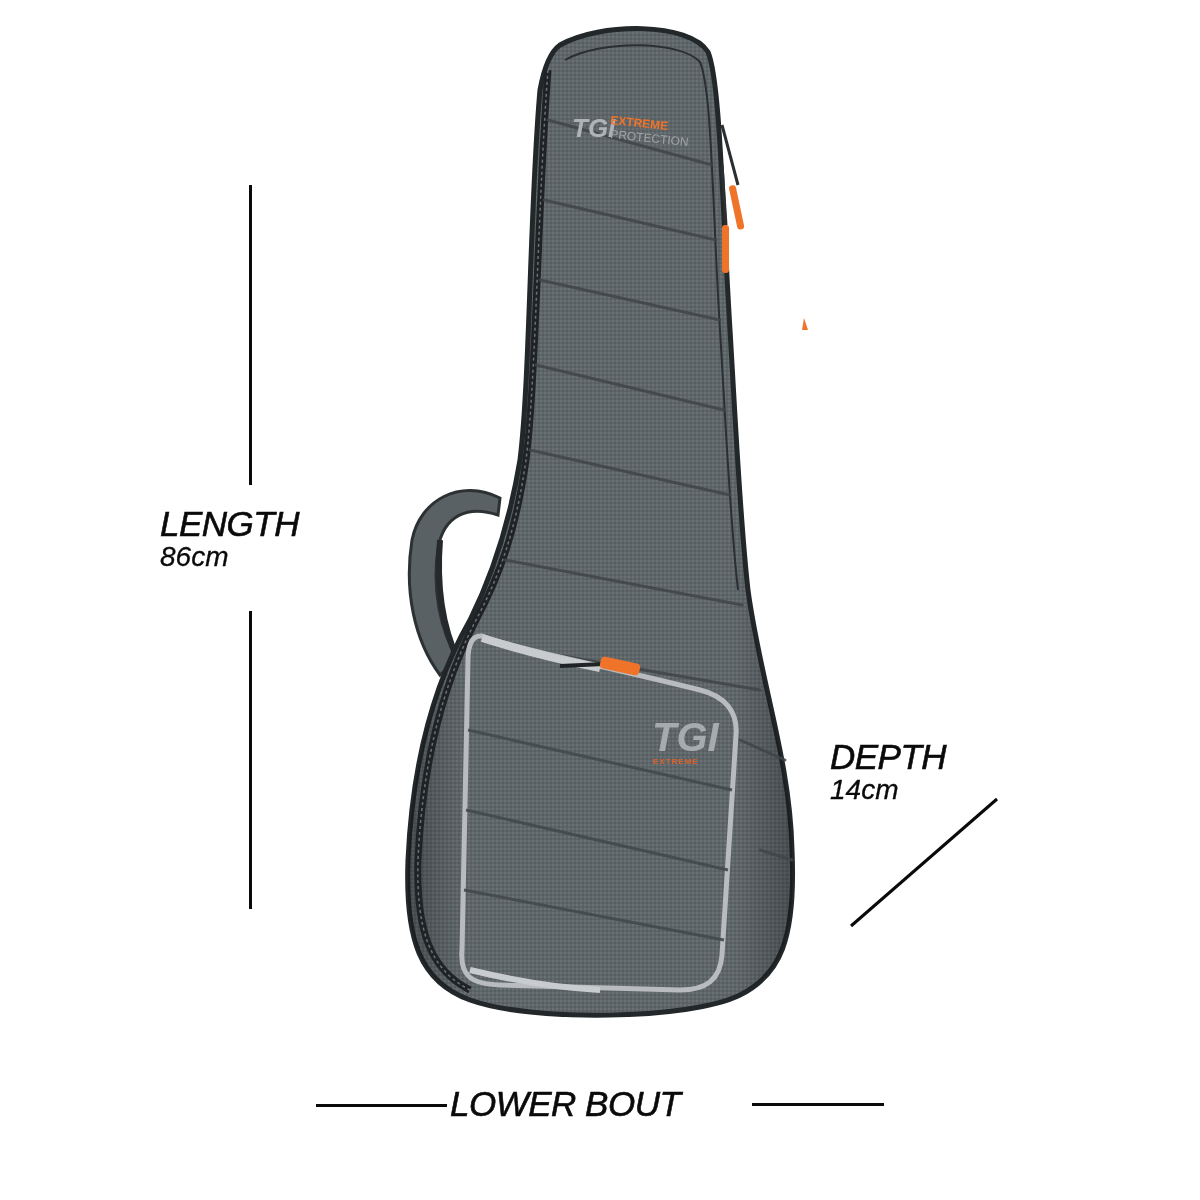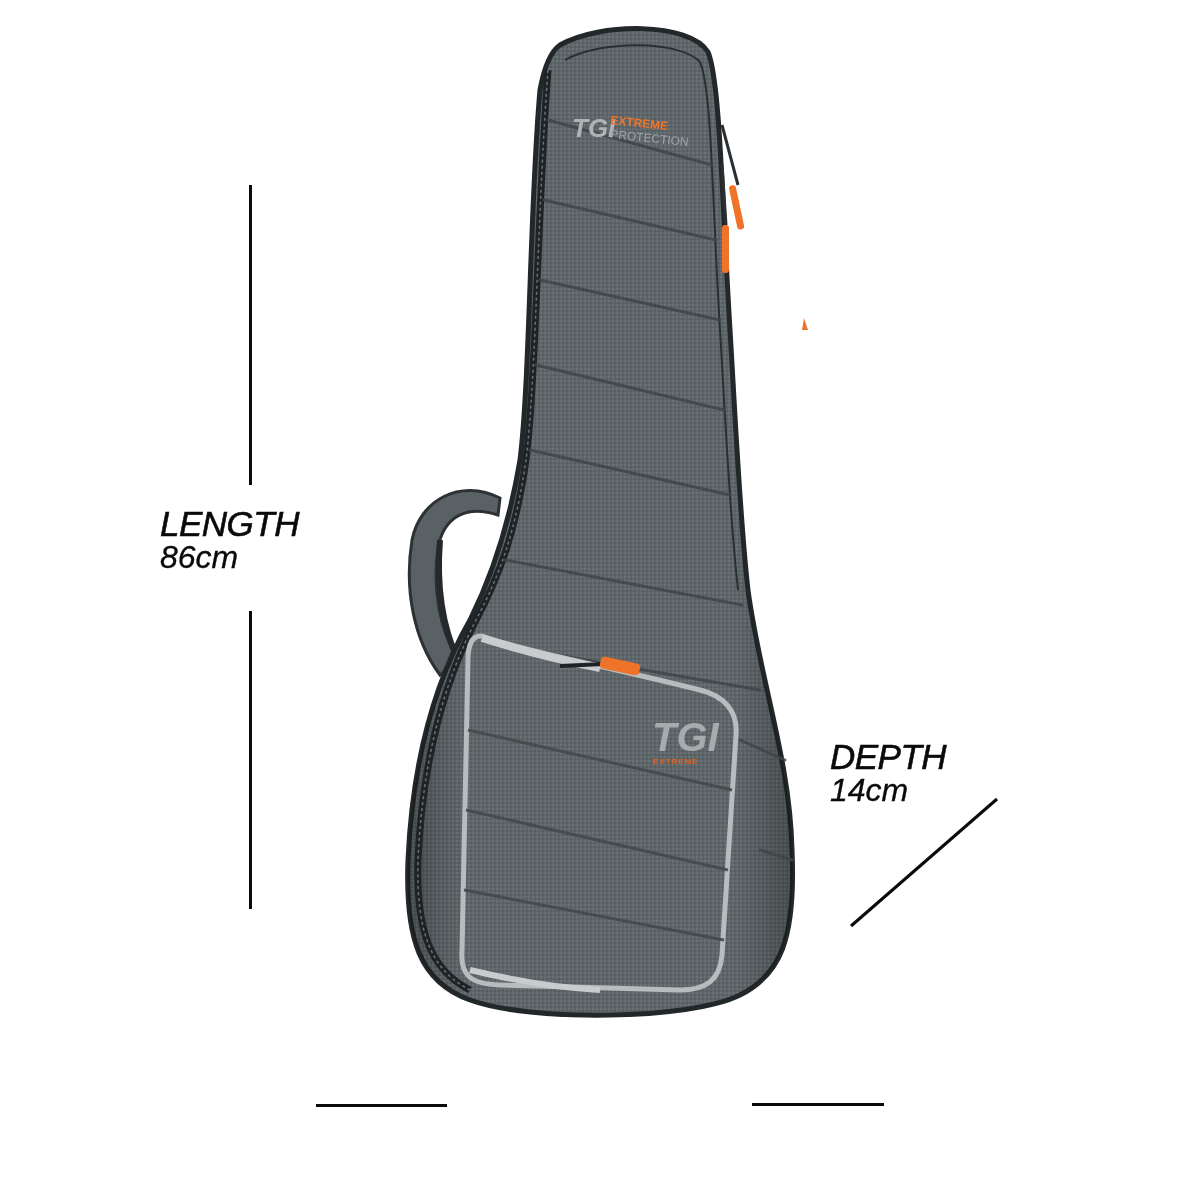--- a/index.html
+++ b/index.html
@@ -1,21 +1,21 @@
 <!DOCTYPE html>
 <html><head>
   <meta charset="utf-8">
   <style>
     html, body { margin: 0; padding: 0; background: #ffffff; }
     body { width: 1200px; height: 1200px; position: relative; overflow: hidden;
            font-family: "Liberation Sans", "DejaVu Sans", sans-serif; }
     .stage { position: absolute; left: 0; top: 0; width: 1200px; height: 1200px; }
     .label { position: absolute; text-align: left; color: #0a0a0a; font-style: italic; }
     .label .title { font-size: 35px; font-weight: 400; letter-spacing: -0.5px; line-height: 38px; -webkit-text-stroke: 0.6px #0a0a0a; }
-    .label .value { font-size: 32px; line-height: 28px; -webkit-text-stroke: 0.3px #0a0a0a; }
+    .label .value { font-size: 28px; line-height: 28px; -webkit-text-stroke: 0.3px #0a0a0a; }
     .rule { position: absolute; background: #0a0a0a; }
     svg { position: absolute; left: 0; top: 0; }
   </style>
 </head>
 <body>
 
 <div class="stage">
 
   <svg width="1200" height="1200" viewBox="0 0 1200 1200">
     <defs>
@@ -125,14 +125,15 @@
   </div>
 
   <div class="label" style="left:830px; top:730px; width:160px;margin-top:8px;">
     <div class="title">DEPTH</div>
     <div class="value">14cm</div>
   </div>
 
   <div class="rule" style="left:316px; top:1104px; width:131px; height:3px;"></div>
   <div class="rule" style="left:752px; top:1103px; width:132px; height:3px;"></div>
   <div class="label" style="left:450px; top:1085px; width:300px;">
+    <div class="title">LOWER BOUT</div>
   </div>
 </div>
 
 </body></html>

